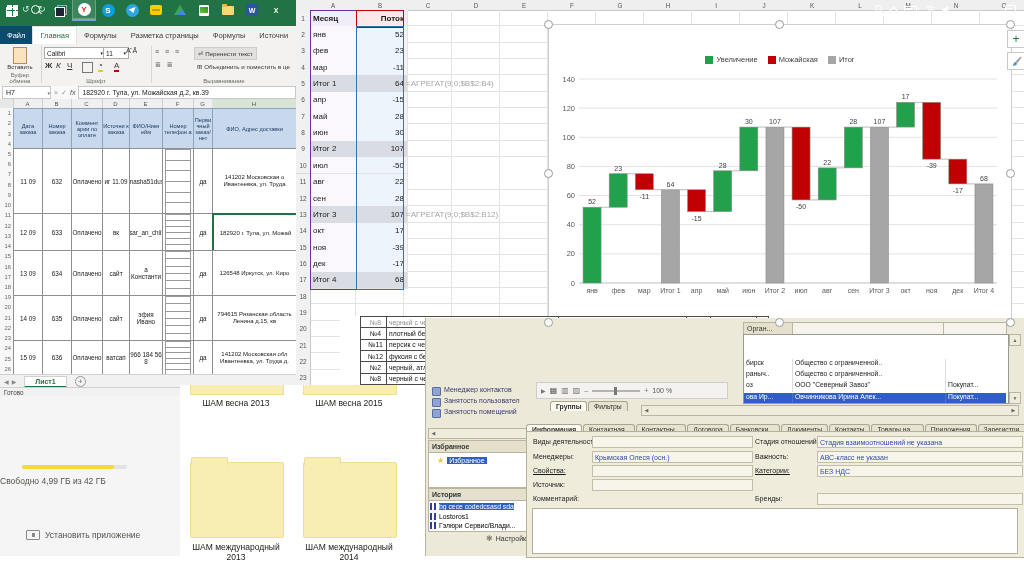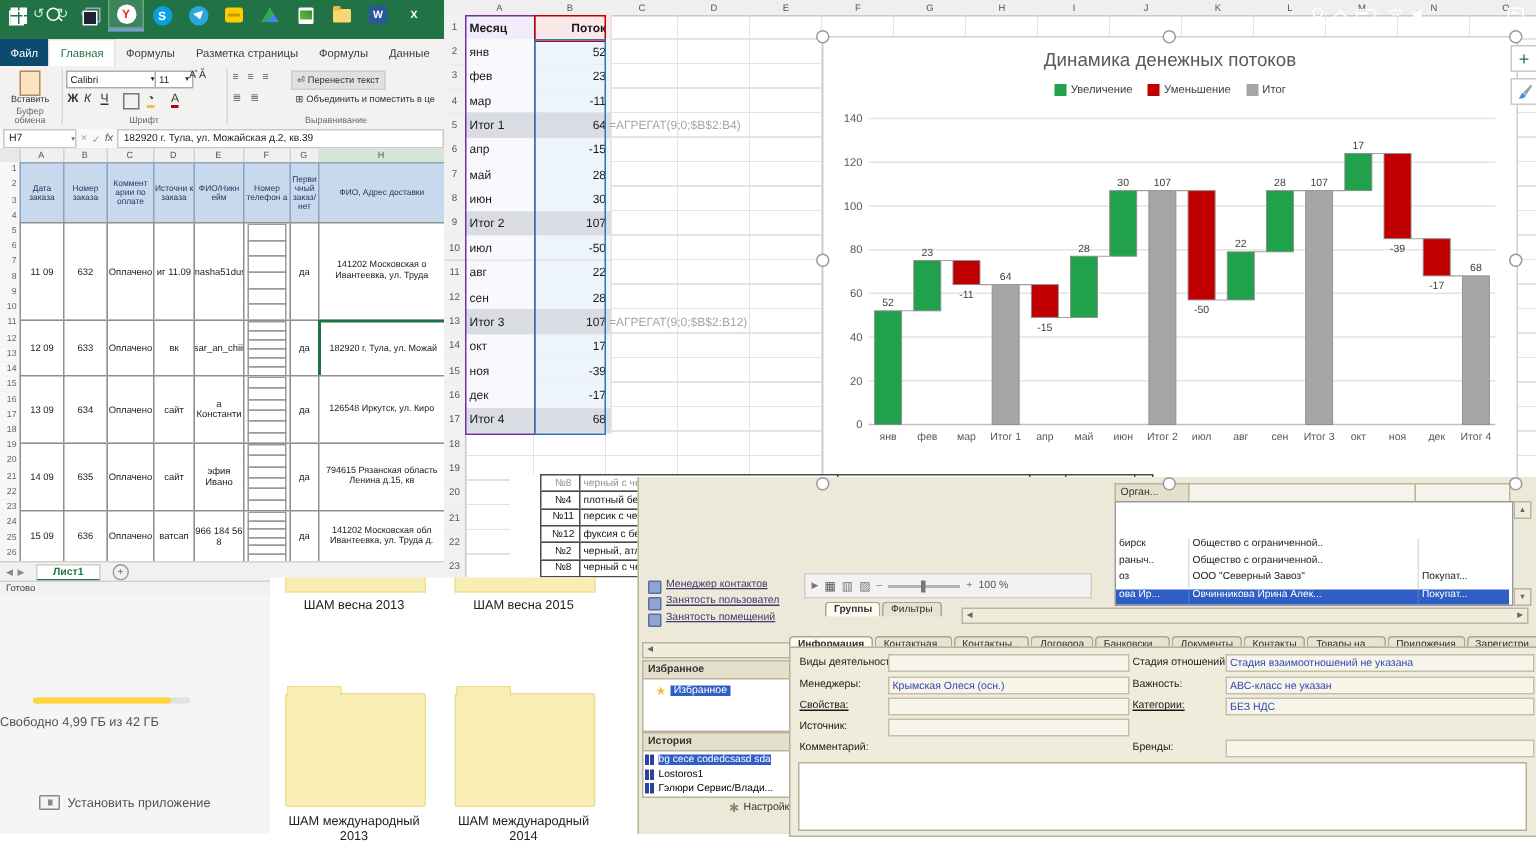--- a/index.html
+++ b/index.html
@@ -75,21 +75,21 @@
       <div class="abs" style="left:22px;top:4px;color:#cfe8da;font-size:9px;">↺</div>
       <div class="abs" style="left:38px;top:4px;color:#cfe8da;font-size:9px;">↻</div>
       <div class="abs" style="left:54px;top:6px;color:#cfe8da;font-size:7px;">▾</div>
     </div>
     <div class="x1-tabs abs" id="x1-tabs">
         <div class="x1-tab file">Файл</div>
         <div class="x1-tab active">Главная</div>
         <div class="x1-tab">Формулы</div>
         <div class="x1-tab">Разметка страницы</div>
         <div class="x1-tab">Формулы</div>
-        <div class="x1-tab">Данные</div>
+        <div class="x1-tab">Источни</div>
         <div class="x1-tab">Рецензирование</div>
         <div class="x1-tab">Вид</div>
       </div>
     <div class="x1-ribbon abs">
       <div class="abs" style="left:0;top:0;width:40px;height:41px;">
         <div class="abs" style="left:13px;top:3px;width:12px;height:15px;background:#fbe3c1;border:1px solid #b08d5a;"></div>
         <div class="abs ctr" style="left:0;top:20px;width:40px;font-size:6px;color:#333;">Вставить</div>
         <div class="grp-label">Буфер обмена</div>
       </div>
       <div class="abs" style="left:41px;top:2px;width:1px;height:37px;background:#d8d6d3;"></div>
@@ -348,29 +348,28 @@
       <div class="s2-cell" style="left: 14px; top: 255.25px; width: 46px; height: 16.35px; padding-left: 3px; background: rgb(250, 248, 253);">дек</div>
       <div class="s2-cell" style="left: 60px; top: 255.25px; width: 48px; height: 16.35px; justify-content: flex-end; padding-right: 3px; background: rgb(238, 244, 251);">-17</div>
       <div class="s2-cell" style="left: 14px; top: 271.6px; width: 46px; height: 16.35px; padding-left: 3px; background: rgb(217, 220, 227);">Итог 4</div>
       <div class="s2-cell" style="left: 60px; top: 271.6px; width: 48px; height: 16.35px; justify-content: flex-end; padding-right: 3px; background: rgb(217, 220, 227);">68</div>
       <div style="position: absolute; left: 14px; top: 10px; width: 45px; height: 277.95px; border: 1.5px solid rgb(112, 48, 160); pointer-events: none;"></div>
       <div style="position: absolute; left: 60px; top: 10px; width: 46px; height: 16.35px; border: 1.5px solid rgb(192, 0, 0); pointer-events: none;"></div>
       <div style="position: absolute; left: 60px; top: 26.35px; width: 46px; height: 261.6px; border: 1.5px solid rgb(46, 117, 182); pointer-events: none;"></div>
     </div>
 
   <div id="chart" class="abs">
-    <div id="chart-title">Динамика денежных потоков</div>
     <div id="chart-legend">
         <span class="leg-item">
           <span class="leg-sq" style="background: rgb(33, 161, 75);"></span>
           <span>Увеличение</span>
         </span>
         <span class="leg-item">
           <span class="leg-sq" style="background: rgb(192, 0, 0);"></span>
-          <span>Уменьшение</span>
+          <span>Можайская</span>
         </span>
         <span class="leg-item">
           <span class="leg-sq" style="background: rgb(166, 166, 166);"></span>
           <span>Итог</span>
         </span>
       </div>
     <svg id="chart-svg" style="position:absolute;left:0;top:44px;" width="460" height="252">
         <line x1="30" x2="448" y1="214" y2="214" stroke="#bfbfbf" stroke-width="1"></line>
         <text x="26" y="216.5" text-anchor="end" font-size="7.5" fill="#595959">0</text>
         <line x1="30" x2="448" y1="184.85714285714286" y2="184.85714285714286" stroke="#e3e3e3" stroke-width="1"></line>

